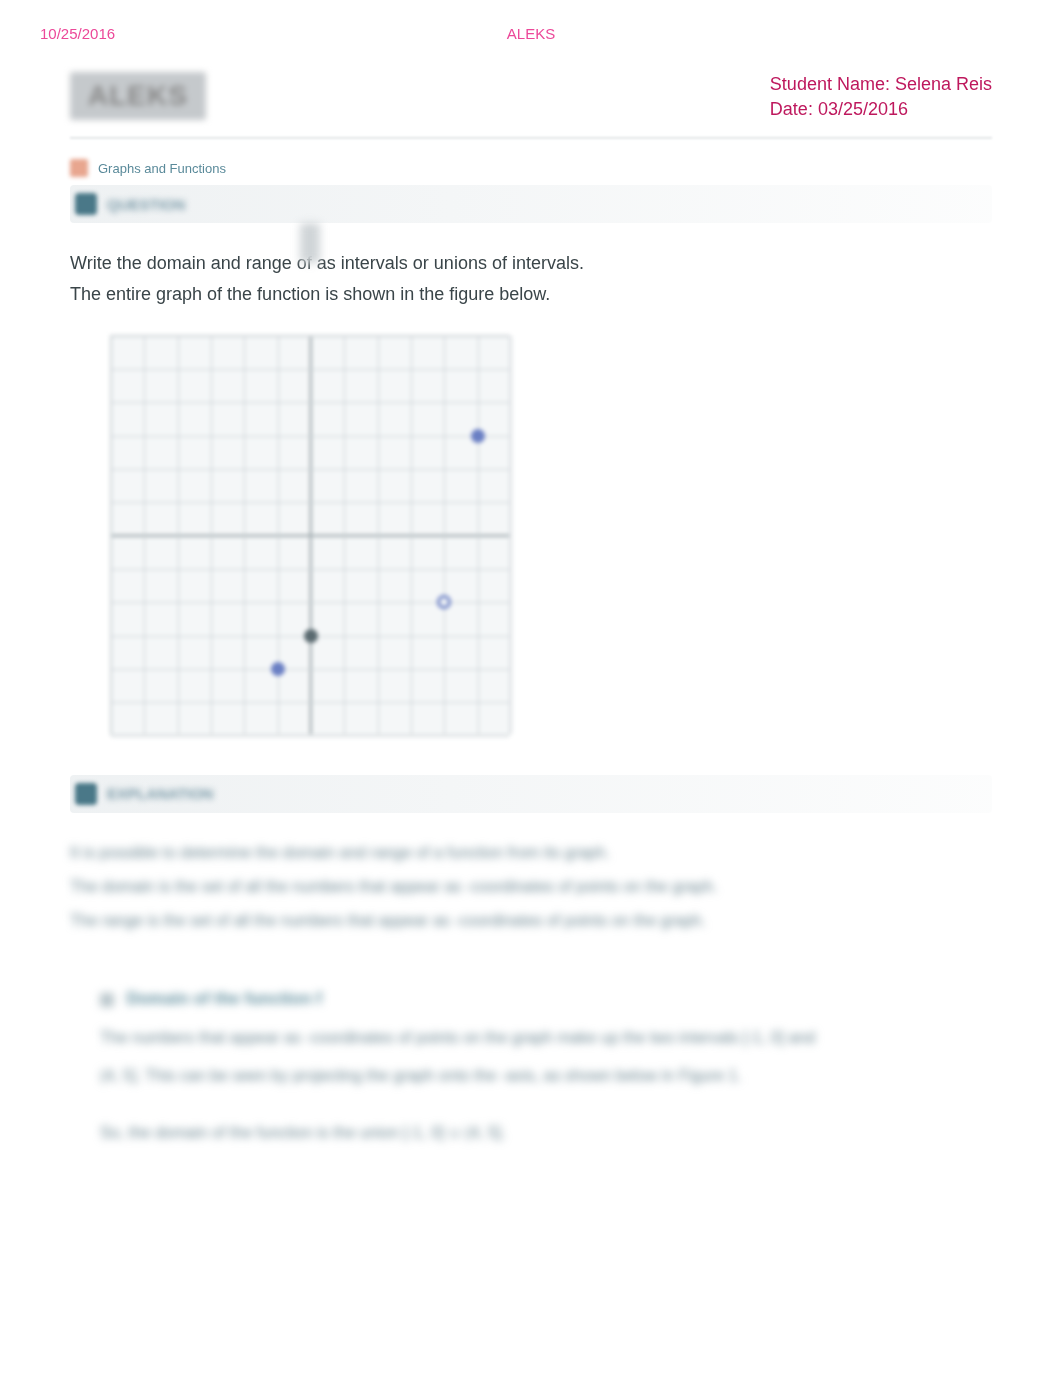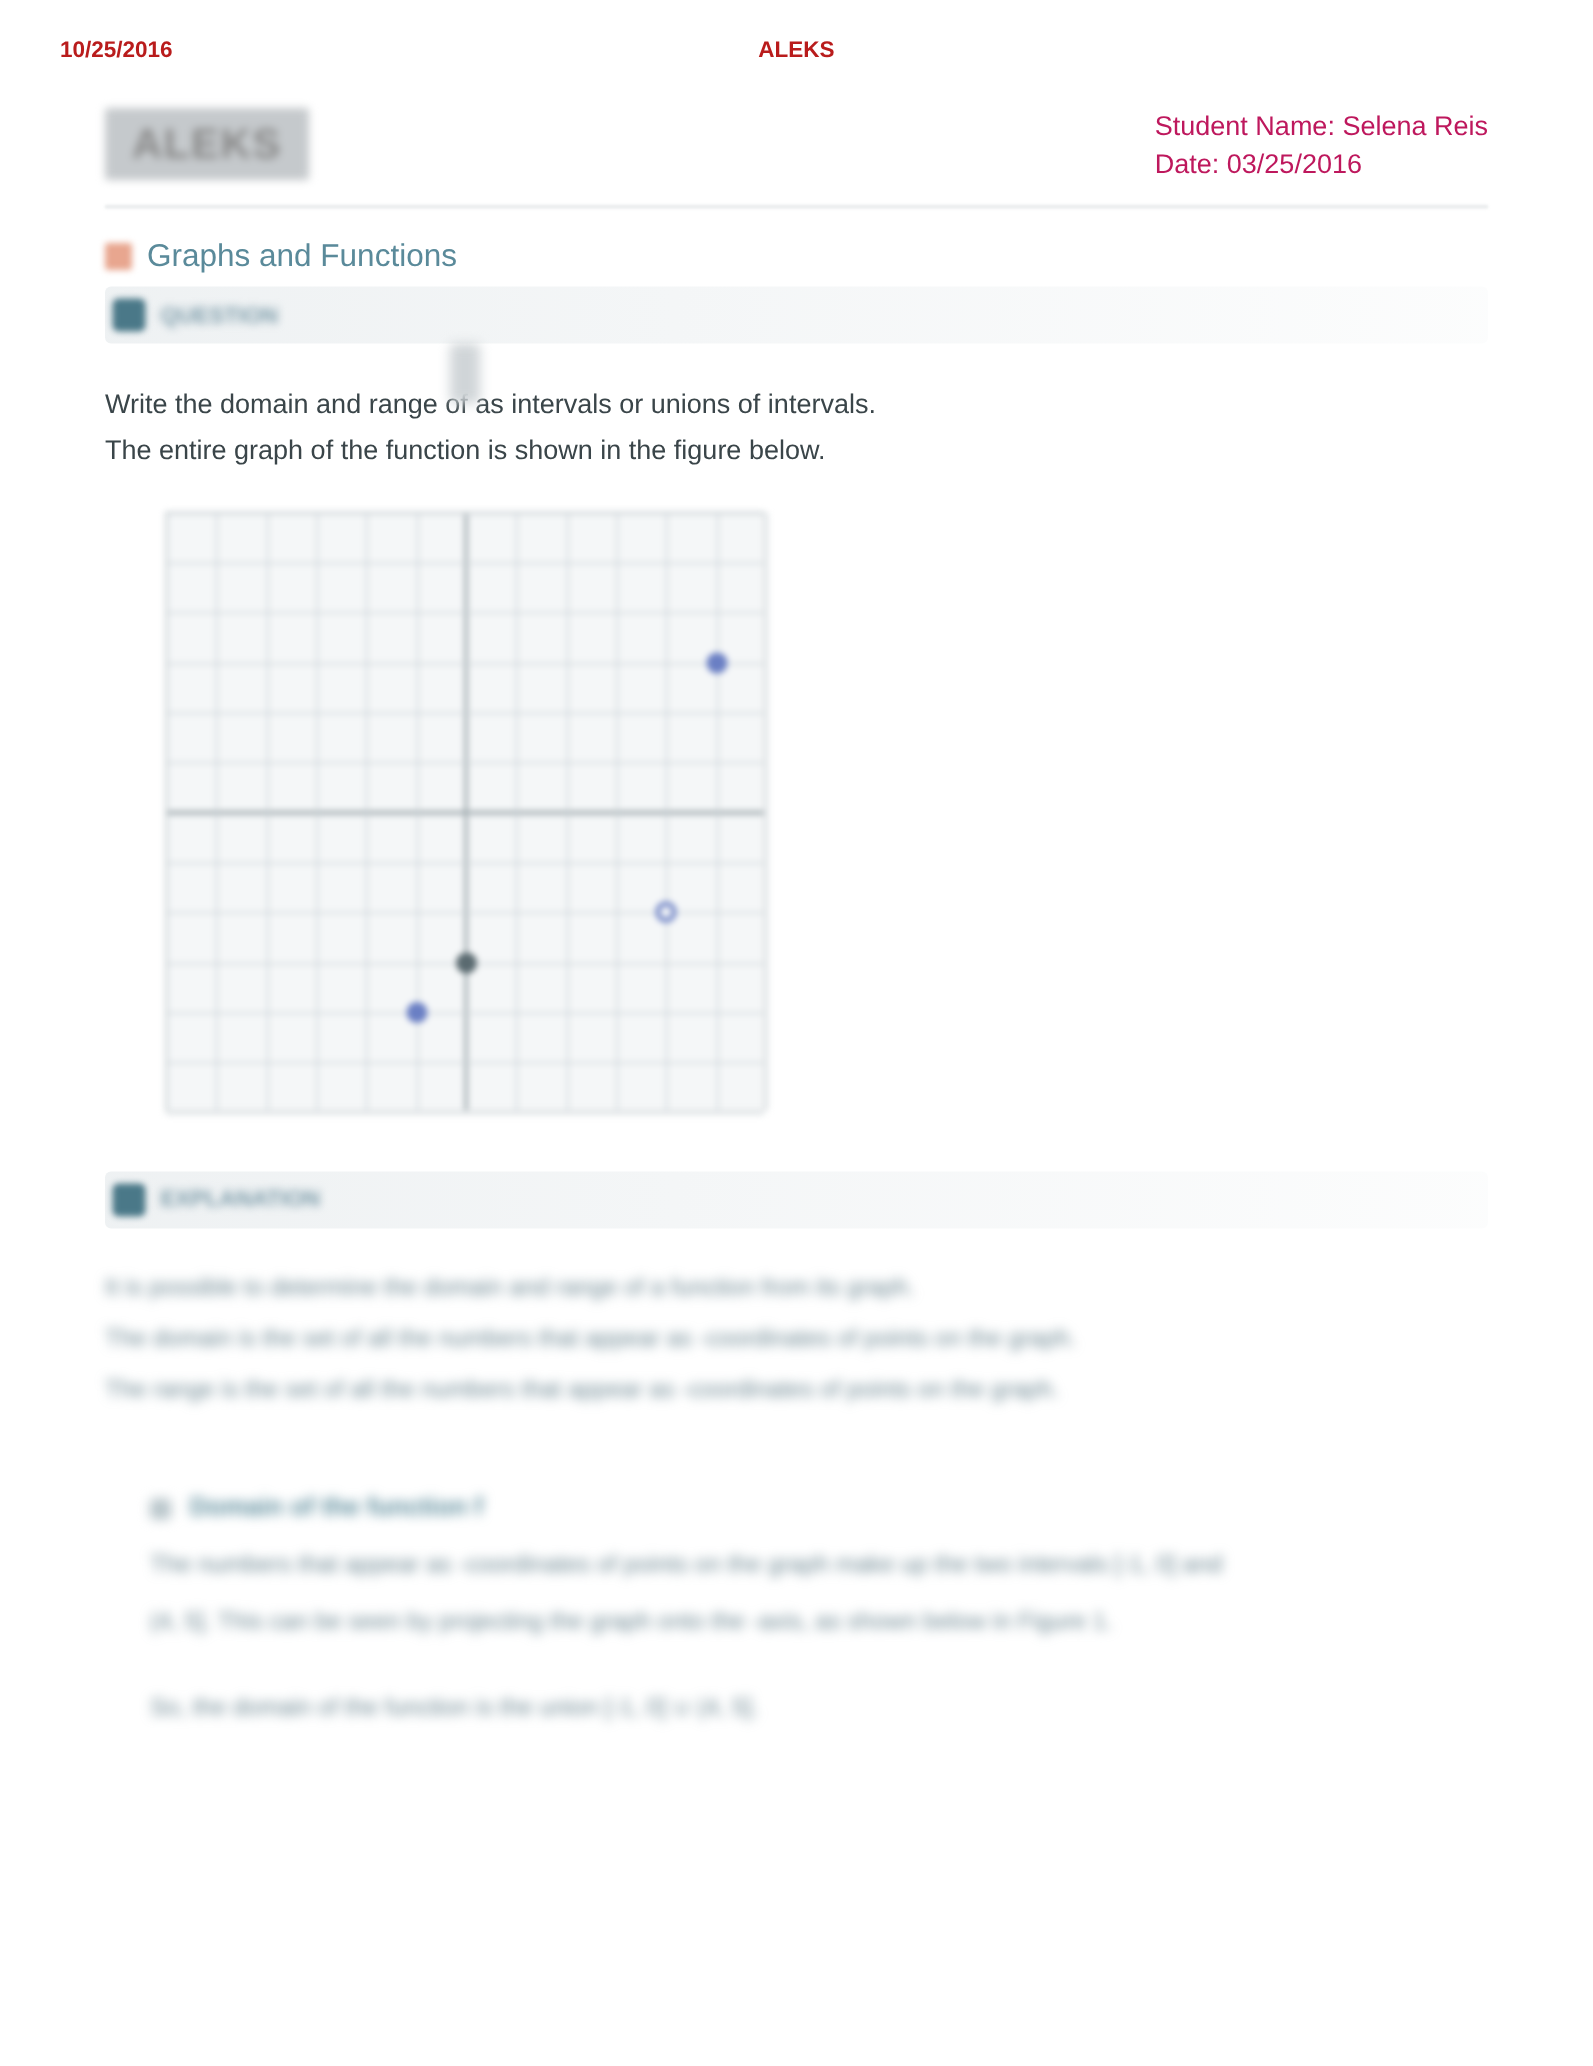--- a/index.html
+++ b/index.html
@@ -11,22 +11,21 @@
       font-family: Arial, Helvetica, sans-serif;
       background: #fff;
       width: 1062px;
       height: 1377px;
       position: relative;
     }
     .header-bar {
       display: flex;
       padding: 25px 40px 10px 40px;
       font-size: 15px;
-      color: #b91c1c;
-      font-weight: bold;
+      color: #ec4899;
     }
     .header-date {
       flex: 0 0 auto;
     }
     .header-title {
       position: absolute;
       left: 50%;
       transform: translateX(-50%);
     }
     .content {
@@ -68,21 +67,21 @@
     }
     .category-icon {
       width: 18px;
       height: 18px;
       background: #e8a68f;
       filter: blur(2px);
       border-radius: 2px;
     }
     .category-text {
       color: #5a8a9a;
-      font-size: 21px;
+      font-size: 13px;
     }
     .page-title {
       color: #4a7888;
       font-size: 28px;
       font-weight: normal;
       margin-bottom: 25px;
     }
     .section-header {
       display: flex;
       align-items: center;

